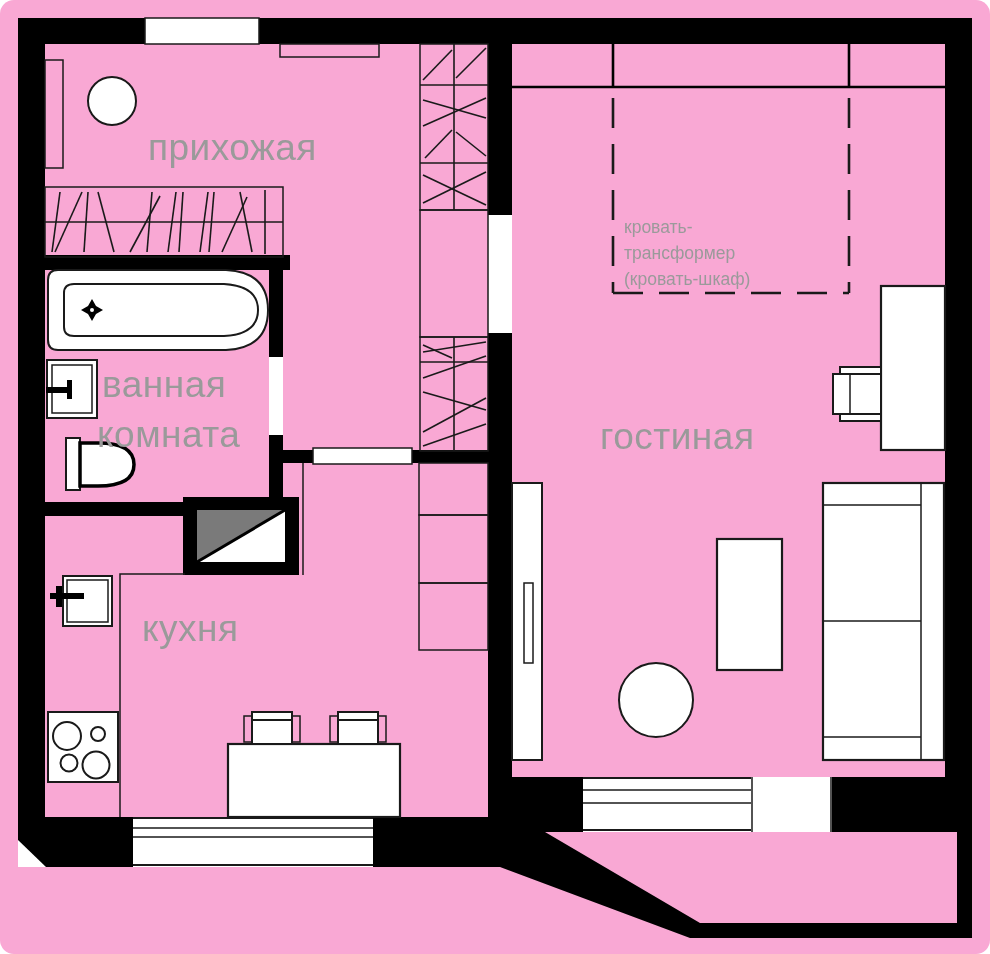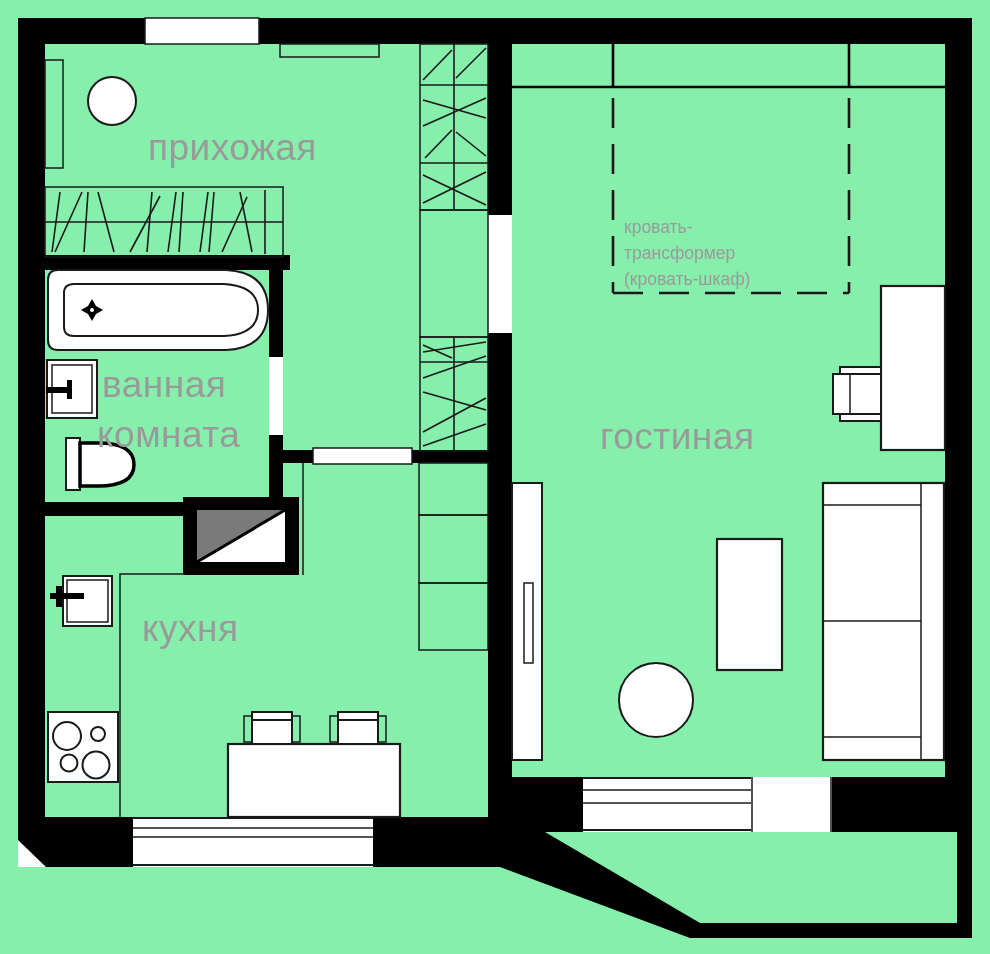--- a/index.html
+++ b/index.html
@@ -1,16 +1,16 @@
 <!DOCTYPE html>
 <html><head>
 <meta charset="utf-8">
 <style>
   html,body{margin:0;padding:0;background:#ffffff;}
-  .stage{width:990px;height:954px;background:#86efac;position:relative;overflow:hidden;}
+  .stage{width:990px;height:954px;background:#f9a8d4;position:relative;overflow:hidden;border-radius:14px;}
   svg{display:block;}
   .wall{fill:#000000;stroke:none;}
   .opening{fill:#ffffff;}
   .opening.cased{stroke:#1a1a1a;stroke-width:1.5;}
   .thin{stroke:#1a1a1a;stroke-width:1.5;fill:none;}
   .furn{stroke:#1a1a1a;stroke-width:2;fill:#ffffff;}
   .furn2{stroke:#1a1a1a;stroke-width:2.2;fill:#ffffff;}
   .hatch{stroke:#1a1a1a;stroke-width:1.6;fill:none;}
   .winline{stroke:#1a1a1a;stroke-width:1.6;}
   .winedge{stroke:#1a1a1a;stroke-width:2.2;}

